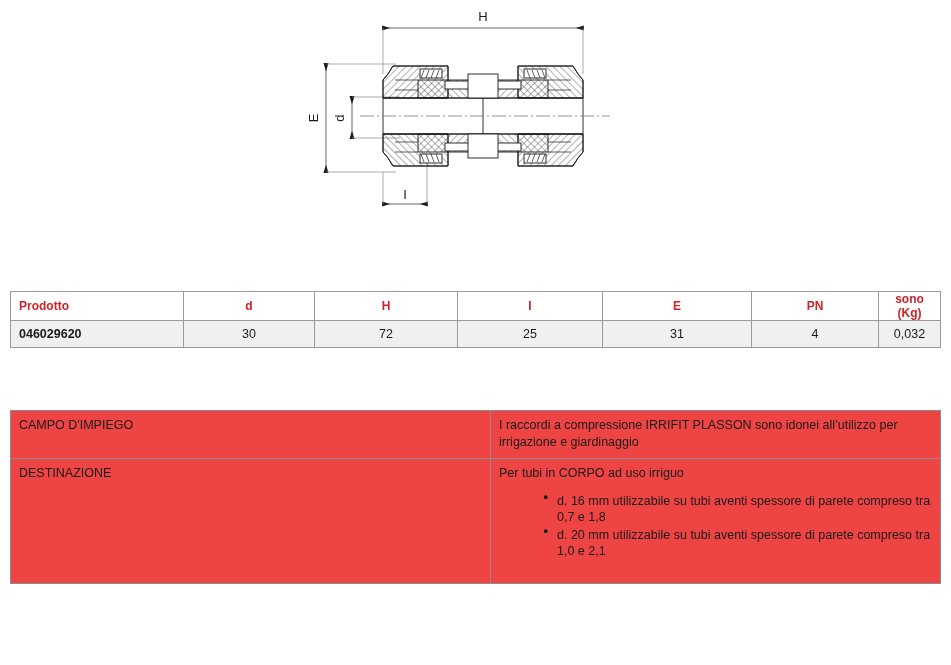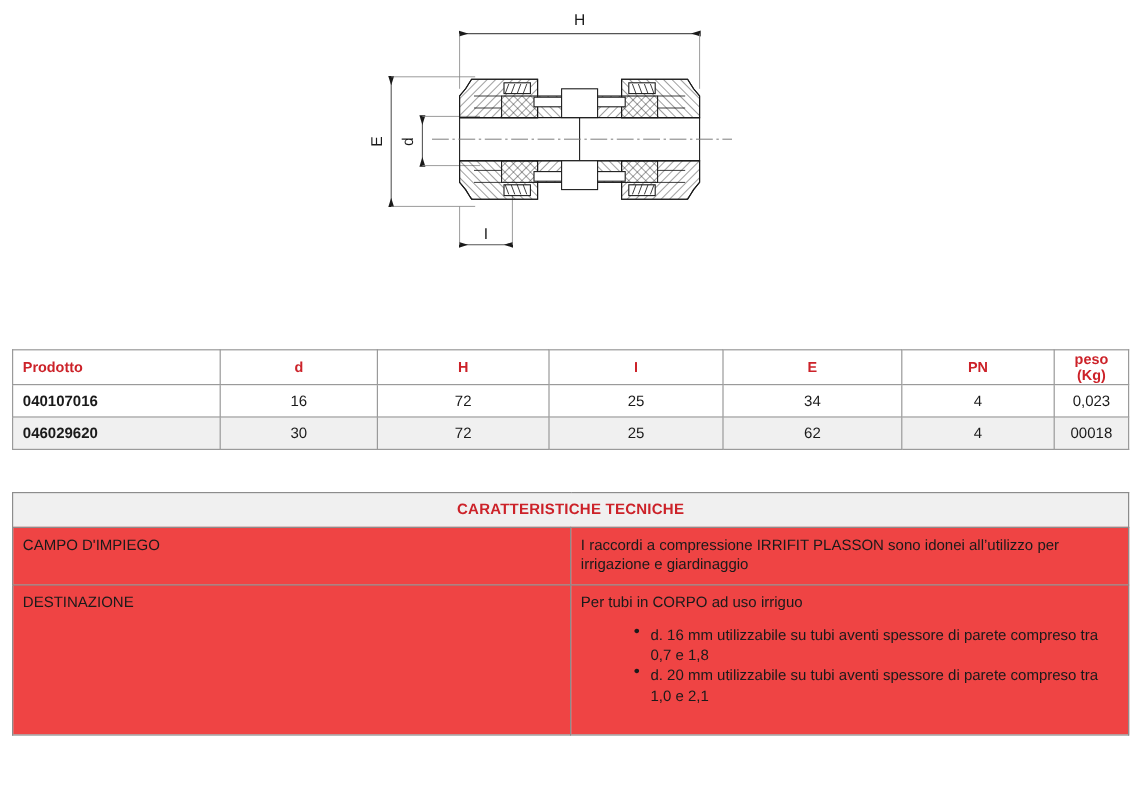--- a/index.html
+++ b/index.html
@@ -227,50 +227,38 @@
 
 <table id="product-table">
   <thead>
     <tr>
       <th class="col-prodotto" style="width:160px">Prodotto</th>
       <th style="width:122px">d</th>
       <th style="width:134px">H</th>
       <th style="width:136px">I</th>
       <th style="width:140px">E</th>
       <th style="width:118px">PN</th>
-      <th>peso (Kg)</th>
+      <th>sono (Kg)</th>
     </tr>
   </thead>
   <tbody>
-    <tr>
-      <td class="cell-prodotto">040107016</td>
-      <td>16</td>
-      <td>72</td>
-      <td>25</td>
-      <td>34</td>
-      <td>4</td>
-      <td>0,023</td>
-    </tr>
     <tr class="row-alt">
       <td class="cell-prodotto">046029620</td>
       <td>30</td>
       <td>72</td>
       <td>25</td>
-      <td>62</td>
+      <td>31</td>
       <td>4</td>
-      <td>00018</td>
+      <td>0,032</td>
     </tr>
   </tbody>
 </table>
 
 <table id="spec-table">
   <tbody>
-    <tr>
-      <td class="spec-title" colspan="2">CARATTERISTICHE TECNICHE</td>
-    </tr>
 
     <tr>
       <td class="spec-label">CAMPO D'IMPIEGO</td>
       <td>
         <span class="spec-line">I raccordi a compressione IRRIFIT PLASSON sono idonei all’utilizzo per irrigazione e giardinaggio</span>
       </td>
     </tr>
 
 
     <tr class="row-destinazione">

